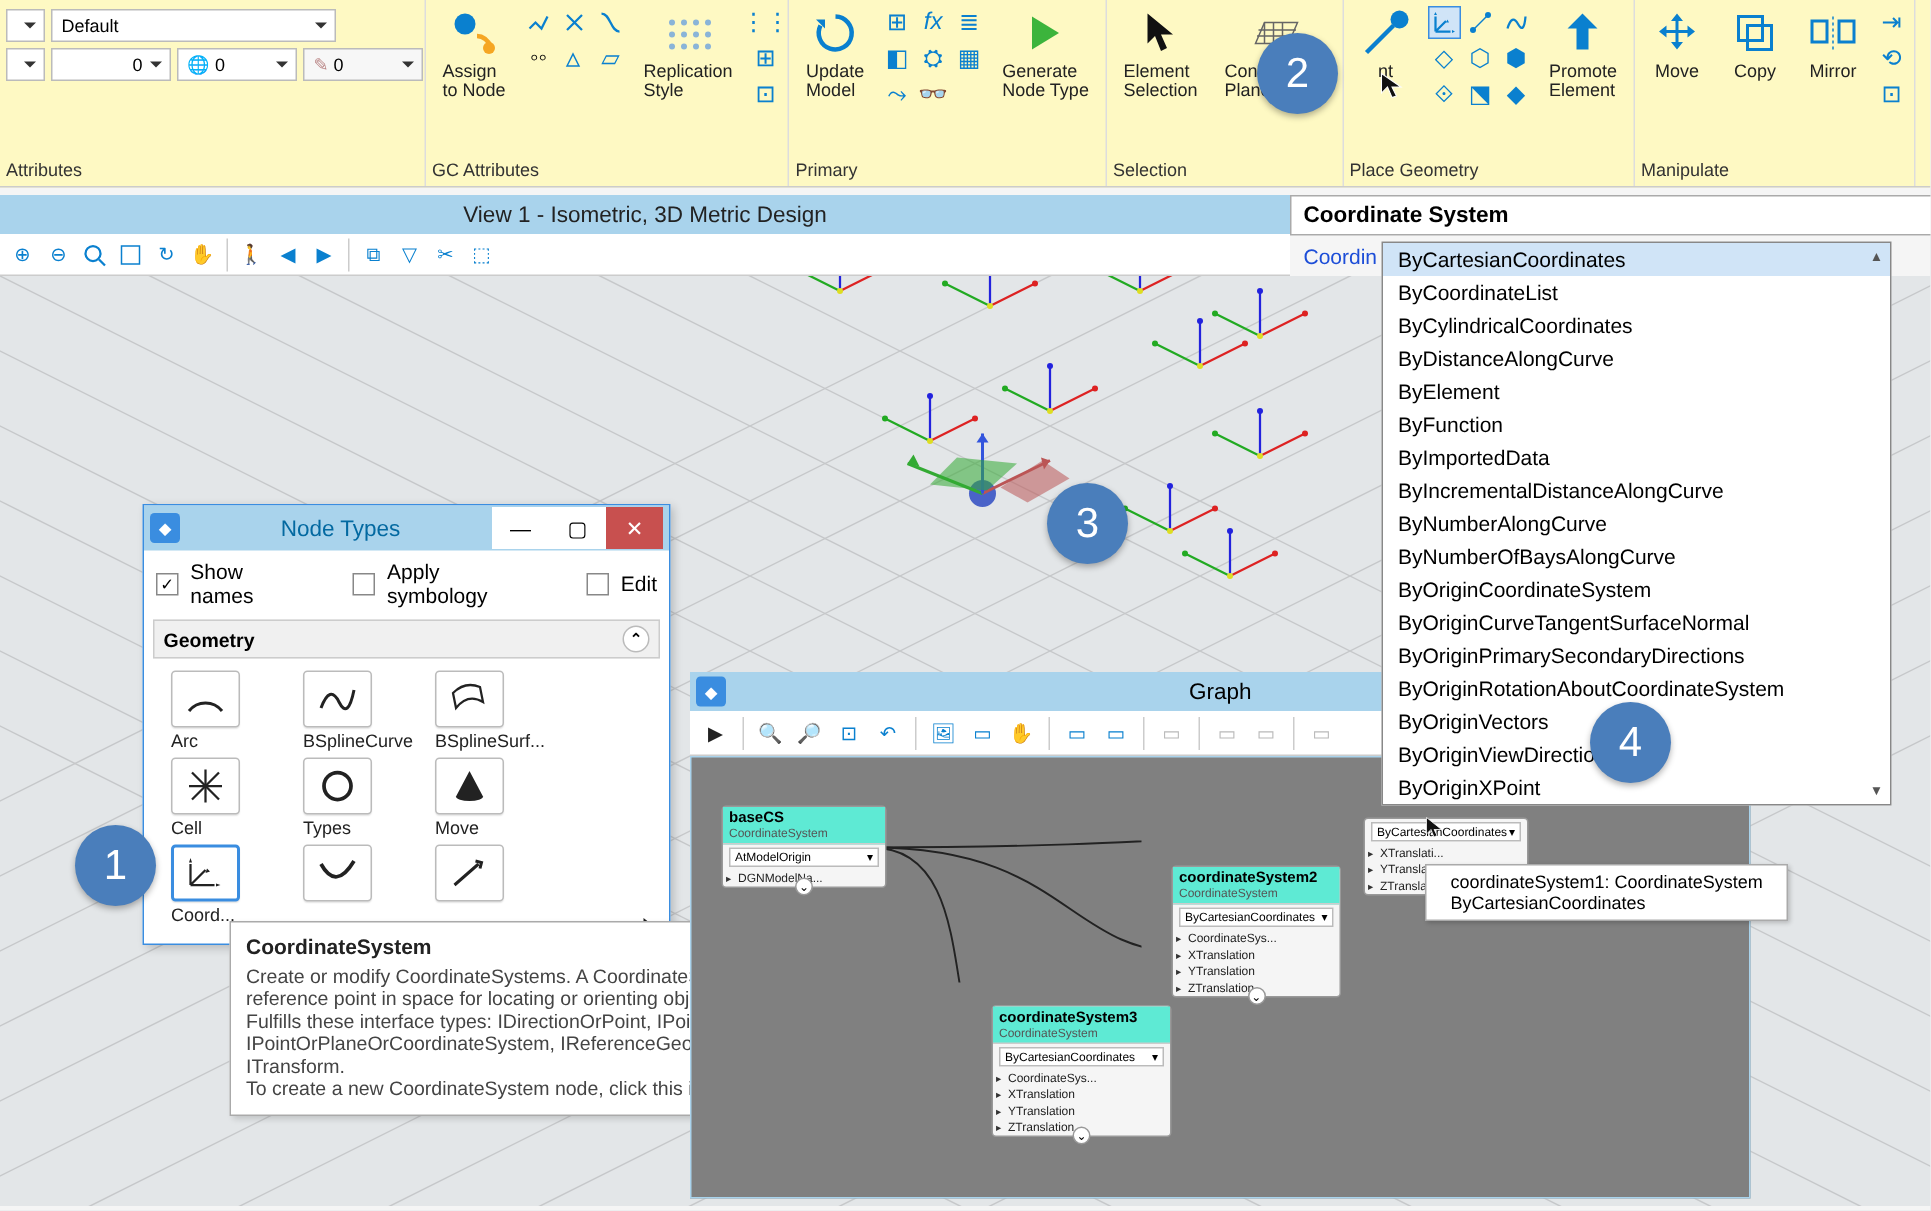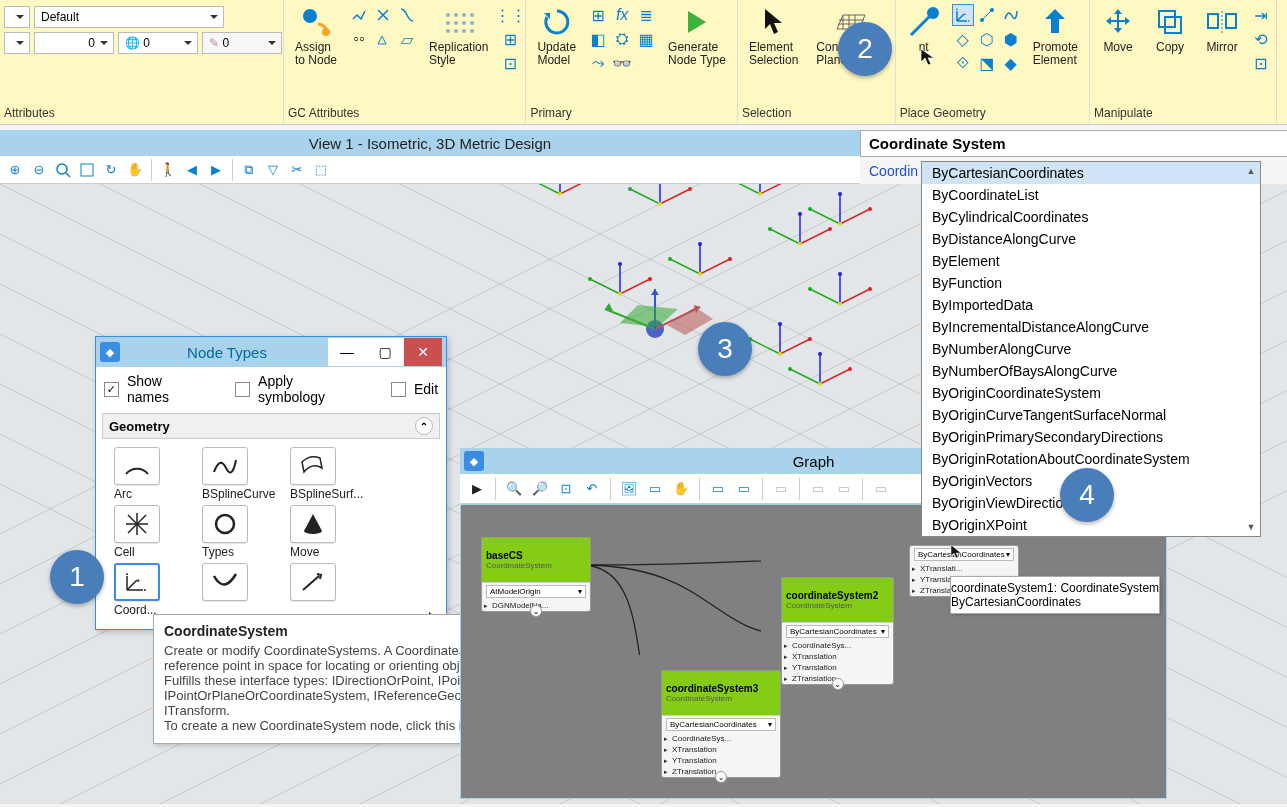--- a/index.html
+++ b/index.html
@@ -50,39 +50,39 @@
   .tooltip { position: absolute; top: 614px; left: 153px; width: 500px; background: #fff; border: 1px solid #aaa; padding: 8px 10px 10px 10px; font-size: 13px; color: #444; box-shadow: 2px 2px 4px rgba(0,0,0,.15); }
   .tooltip .tt-title { font-weight: bold; color: #222; margin-bottom: 4px; font-size: 14px; }
 
   
   .graph-title { position: absolute; top: 448px; left: 460px; right: 120px; height: 26px; background: #a9d3ec; display: flex; align-items: center; justify-content: center; font-size: 15px; }
   .graph-title .nt-title-icon { position:absolute; left:4px; }
   .graph-toolbar { position: absolute; top: 474px; left: 460px; right: 120px; height: 30px; background: #fff; border-bottom: 1px solid #ccc; display: flex; align-items: center; gap: 4px; padding: 0 6px; }
   .graph-body { position: absolute; top: 504px; left: 460px; right: 120px; bottom: 8px; background: #808080; border:1px solid #a9d3ec; }
 
   .graph-node { position: absolute; background: #f5f5f5; border: 1px solid #999; border-radius: 3px; font-size: 9px; }
-  .gn-head { background: #84cc16; border-bottom: 1px solid #ccc; padding: 12px 4px; display:flex; flex-direction:column; }
+  .gn-head { background: #5eead4; border-bottom: 1px solid #ccc; padding: 2px 4px; display:flex; flex-direction:column; }
   .gn-name { font-weight: bold; font-size: 10px; }
   .gn-type { font-size: 8px; color: #555; }
   .gn-drop { background: #fff; border: 1px solid #bbb; margin: 2px 4px; padding: 1px 3px; display: flex; align-items: center; font-size:8px; }
   .gn-drop::after { content:"▾"; margin-left:auto; font-size:8px; }
   .gn-port { padding: 1px 4px 1px 10px; display: flex; align-items: center; gap: 3px; font-size:8px; color:#222; position:relative; }
   .gn-port::before { content:"▸"; position:absolute; left:2px; font-size:7px; color:#333; }
   .gn-expand { position:absolute; bottom:-6px; left:50%; transform:translateX(-50%); width:12px; height:12px; background:#fff; border:1px solid #999; border-radius:6px; font-size:8px; display:flex; align-items:center; justify-content:center; }
 
   
   .cs-panel { position: absolute; top: 130px; left: 860px; width: 485px; background: #fff; border: 1px solid #aaa; }
   .cs-head { padding: 4px 8px; font-weight: bold; font-size: 15px; }
   .cs-sublabel { position:absolute; top:32px; left:8px; font-size:14px; color:#1d4ed8; }
   .cs-list { position: absolute; top: 30px; left: 60px; width: 340px; border: 1px solid #888; background: #fff; max-height: 500px; overflow: auto; }
   .cs-item { padding: 3px 10px; font-size: 14px; cursor: pointer; }
   .cs-item.sel { background: #d0e4f7; }
   .cs-scroll-arrow { position:absolute; right:2px; width:14px; height:14px; font-size:9px; color:#555; display:flex; align-items:center; justify-content:center; }
 
-  .small-tip { position: absolute; top: 576px; left: 950px; background: #fff; border: 1px solid #aaa; padding: 4px 0; font-size: 12px; box-shadow: 1px 1px 3px rgba(0,0,0,.2); }
+  .small-tip { position: absolute; top: 576px; left: 950px; background: #fff; border: 1px solid #aaa; padding: 4px 16px; font-size: 12px; box-shadow: 1px 1px 3px rgba(0,0,0,.2); }
 
   
   .bubble { position: absolute; width: 54px; height: 54px; border-radius: 27px; background: #4a7ebb; color: #fff; font-size: 28px; display: flex; align-items: center; justify-content: center; box-shadow: 0 2px 4px rgba(0,0,0,.3); font-weight:500; }
 
   svg.wire { position: absolute; inset: 0; pointer-events: none; }
 
   .sep { width:1px; height:22px; background:#ccc; margin:0 3px; }
 </style>
 </head>
 <body>

